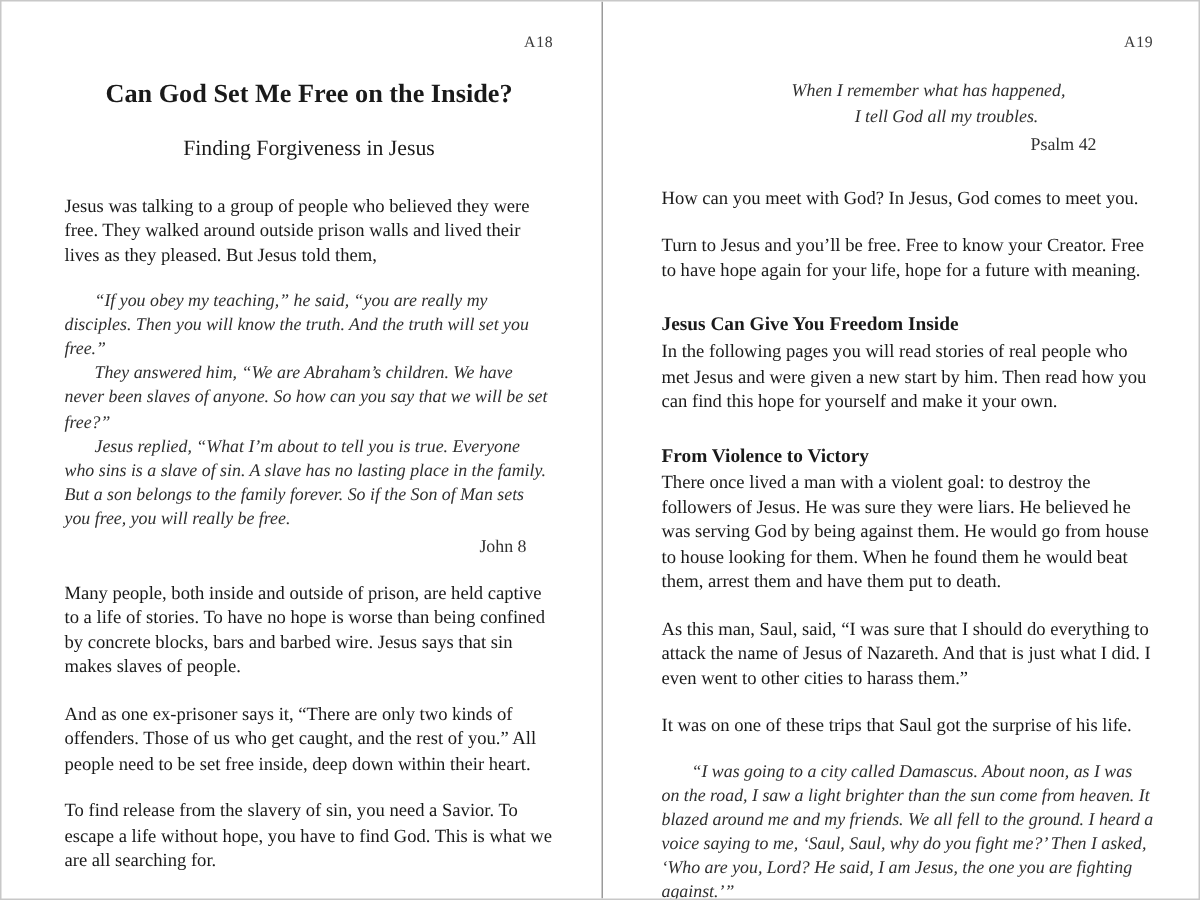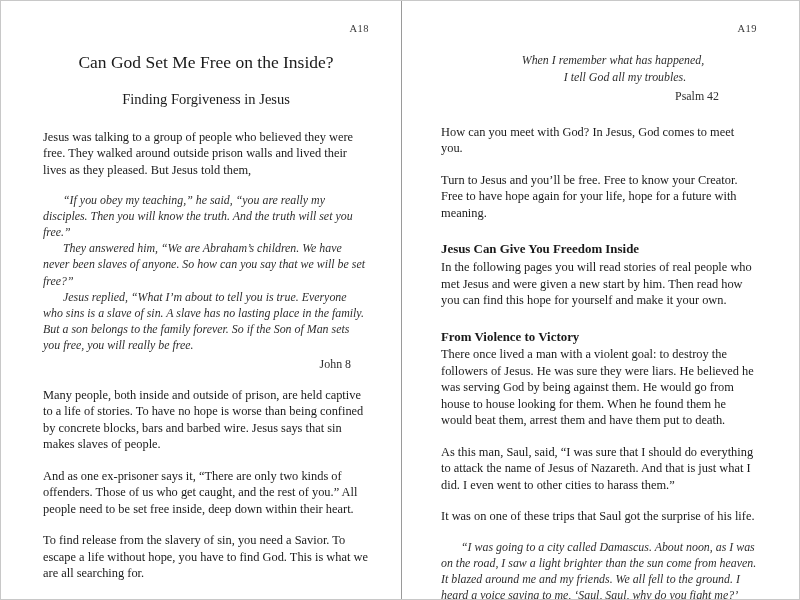--- a/index.html
+++ b/index.html
@@ -27,34 +27,34 @@
     background: #9a9a9a;
   }
   .page {
     position: absolute;
     top: 0;
     height: 600px;
     box-sizing: border-box;
     overflow: hidden;
   }
   .page-left  { left: 0;     width: 400px; padding: 22px 32px 0 42px; }
-  .page-right { left: 401px; width: 399px; padding: 22px 44px 0 39px; }
+  .page-right { left: 401px; width: 399px; padding: 22px 32px 0 39px; }
 
   .folio {
     text-align: right;
     font-size: 10.5px;
     letter-spacing: 0.5px;
     color: #3a3a3a;
     margin: 0 0 18px 0;
   }
 
   .chapter-title {
     text-align: center;
     font-size: 17.5px;
-    font-weight: normal;
+    font-weight: bold;
     line-height: 1.25;
     margin: 16px;
   }
   .chapter-subtitle {
     text-align: center;
     font-size: 14.5px;
     font-weight: normal;
     line-height: 1.3;
     margin: 2px 0 0 0;
   }

